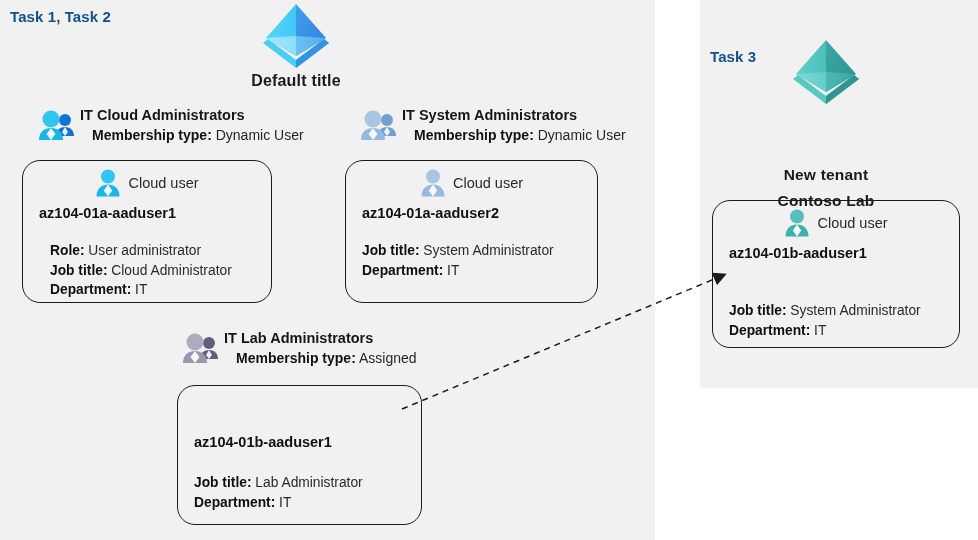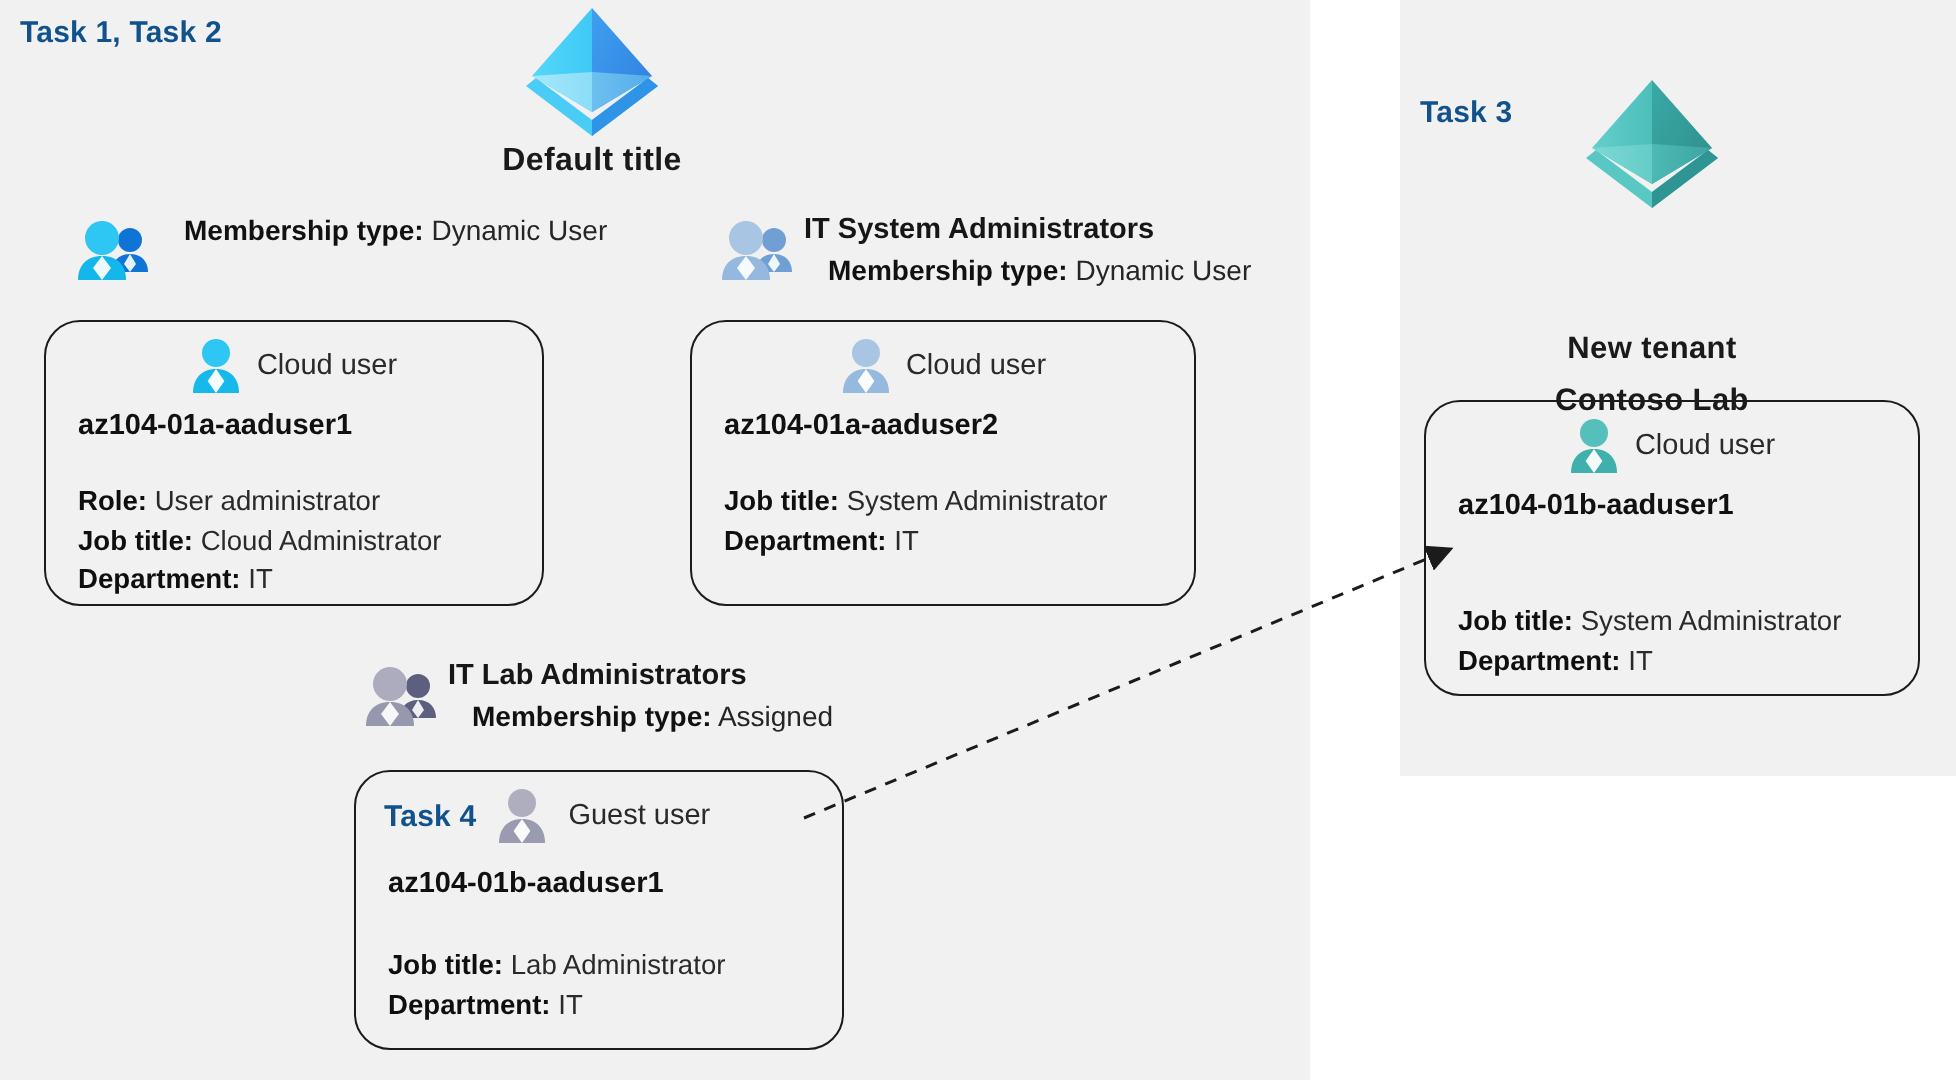--- a/index.html
+++ b/index.html
@@ -200,40 +200,41 @@
     <svg width="38" height="32" viewBox="0 0 38 32">
       <circle cx="27" cy="11" r="6" fill="#1073d6"></circle>
       <path d="M27 18 c-6 0 -9 4 -9 9 l18 0 c0 -5 -3 -9 -9 -9 Z" fill="#1073d6"></path>
       <path d="M27 18 l-3 5 l3 4 l3 -4 Z" fill="#ffffff" opacity=".9"></path>
       <circle cx="13" cy="10" r="8.5" fill="#2ec6f2"></circle>
       <path d="M13 19 c-8 0 -12 5 -12 12 l24 0 c0 -7 -4 -12 -12 -12 Z" fill="#14b7ec"></path>
       <path d="M13 19 l-4.5 6 l4.5 6 l4.5 -6 Z" fill="#ffffff" opacity=".92"></path>
     </svg>
   </span>
   <span class="group-text">
+    <div class="group-name">IT Cloud Administrators</div>
     <div class="group-member">
       <b>Membership type:</b>
       <span>Dynamic User</span>
     </div>
   </span>
 </div>
 
 <div class="card" style="left:22px; top:160px; width:250px; height:143px;">
   <div class="card-head">
     <span class="user-icon">
       <svg width="26" height="28" viewBox="0 0 26 28">
         <circle cx="13" cy="7.5" r="7" fill="#2ec6f2"></circle>
         <path d="M13 15.5 c-7.5 0 -11.5 5 -11.5 12 l23 0 c0 -7 -4 -12 -11.5 -12 Z" fill="#17b8ec"></path>
         <path d="M13 15.5 l-4.2 6 l4.2 6 l4.2 -6 Z" fill="#ffffff" opacity=".95"></path>
       </svg>
     </span>
     <span class="user-kind">Cloud user</span>
   </div>
   <div class="card-upn" style="top:44px;">az104-01a-aaduser1</div>
-  <div class="card-attrs" style="top:80px;">
+  <div class="card-attrs" style="top:80px;margin-left:11px;">
     <div>
       <b>Role:</b>
       <span>User administrator</span>
     </div>
     <div>
       <b>Job title:</b>
       <span>Cloud Administrator</span>
     </div>
     <div>
       <b>Department:</b>
@@ -300,31 +301,20 @@
   <span class="group-text">
     <div class="group-name">IT Lab Administrators</div>
     <div class="group-member">
       <b>Membership type:</b>
       <span>Assigned</span>
     </div>
   </span>
 </div>
 
 <div class="card" style="left:177px; top:385px; width:245px; height:140px;">
-  <div class="card-head with-task">
-    <span class="task-label" style="position:static;">Task 4</span>
-    <span class="user-icon">
-      <svg width="26" height="28" viewBox="0 0 26 28">
-        <circle cx="13" cy="7.5" r="7" fill="#aeaebe"></circle>
-        <path d="M13 15.5 c-7.5 0 -11.5 5 -11.5 12 l23 0 c0 -7 -4 -12 -11.5 -12 Z" fill="#9a9ab0"></path>
-        <path d="M13 15.5 l-4.2 6 l4.2 6 l4.2 -6 Z" fill="#ffffff" opacity=".95"></path>
-      </svg>
-    </span>
-    <span class="user-kind">Guest user</span>
-  </div>
   <div class="card-upn" style="top:48px;">az104-01b-aaduser1</div>
   <div class="card-attrs" style="top:87px;">
     <div>
       <b>Job title:</b>
       <span>Lab Administrator</span>
     </div>
     <div>
       <b>Department:</b>
       <span>IT</span>
     </div>

